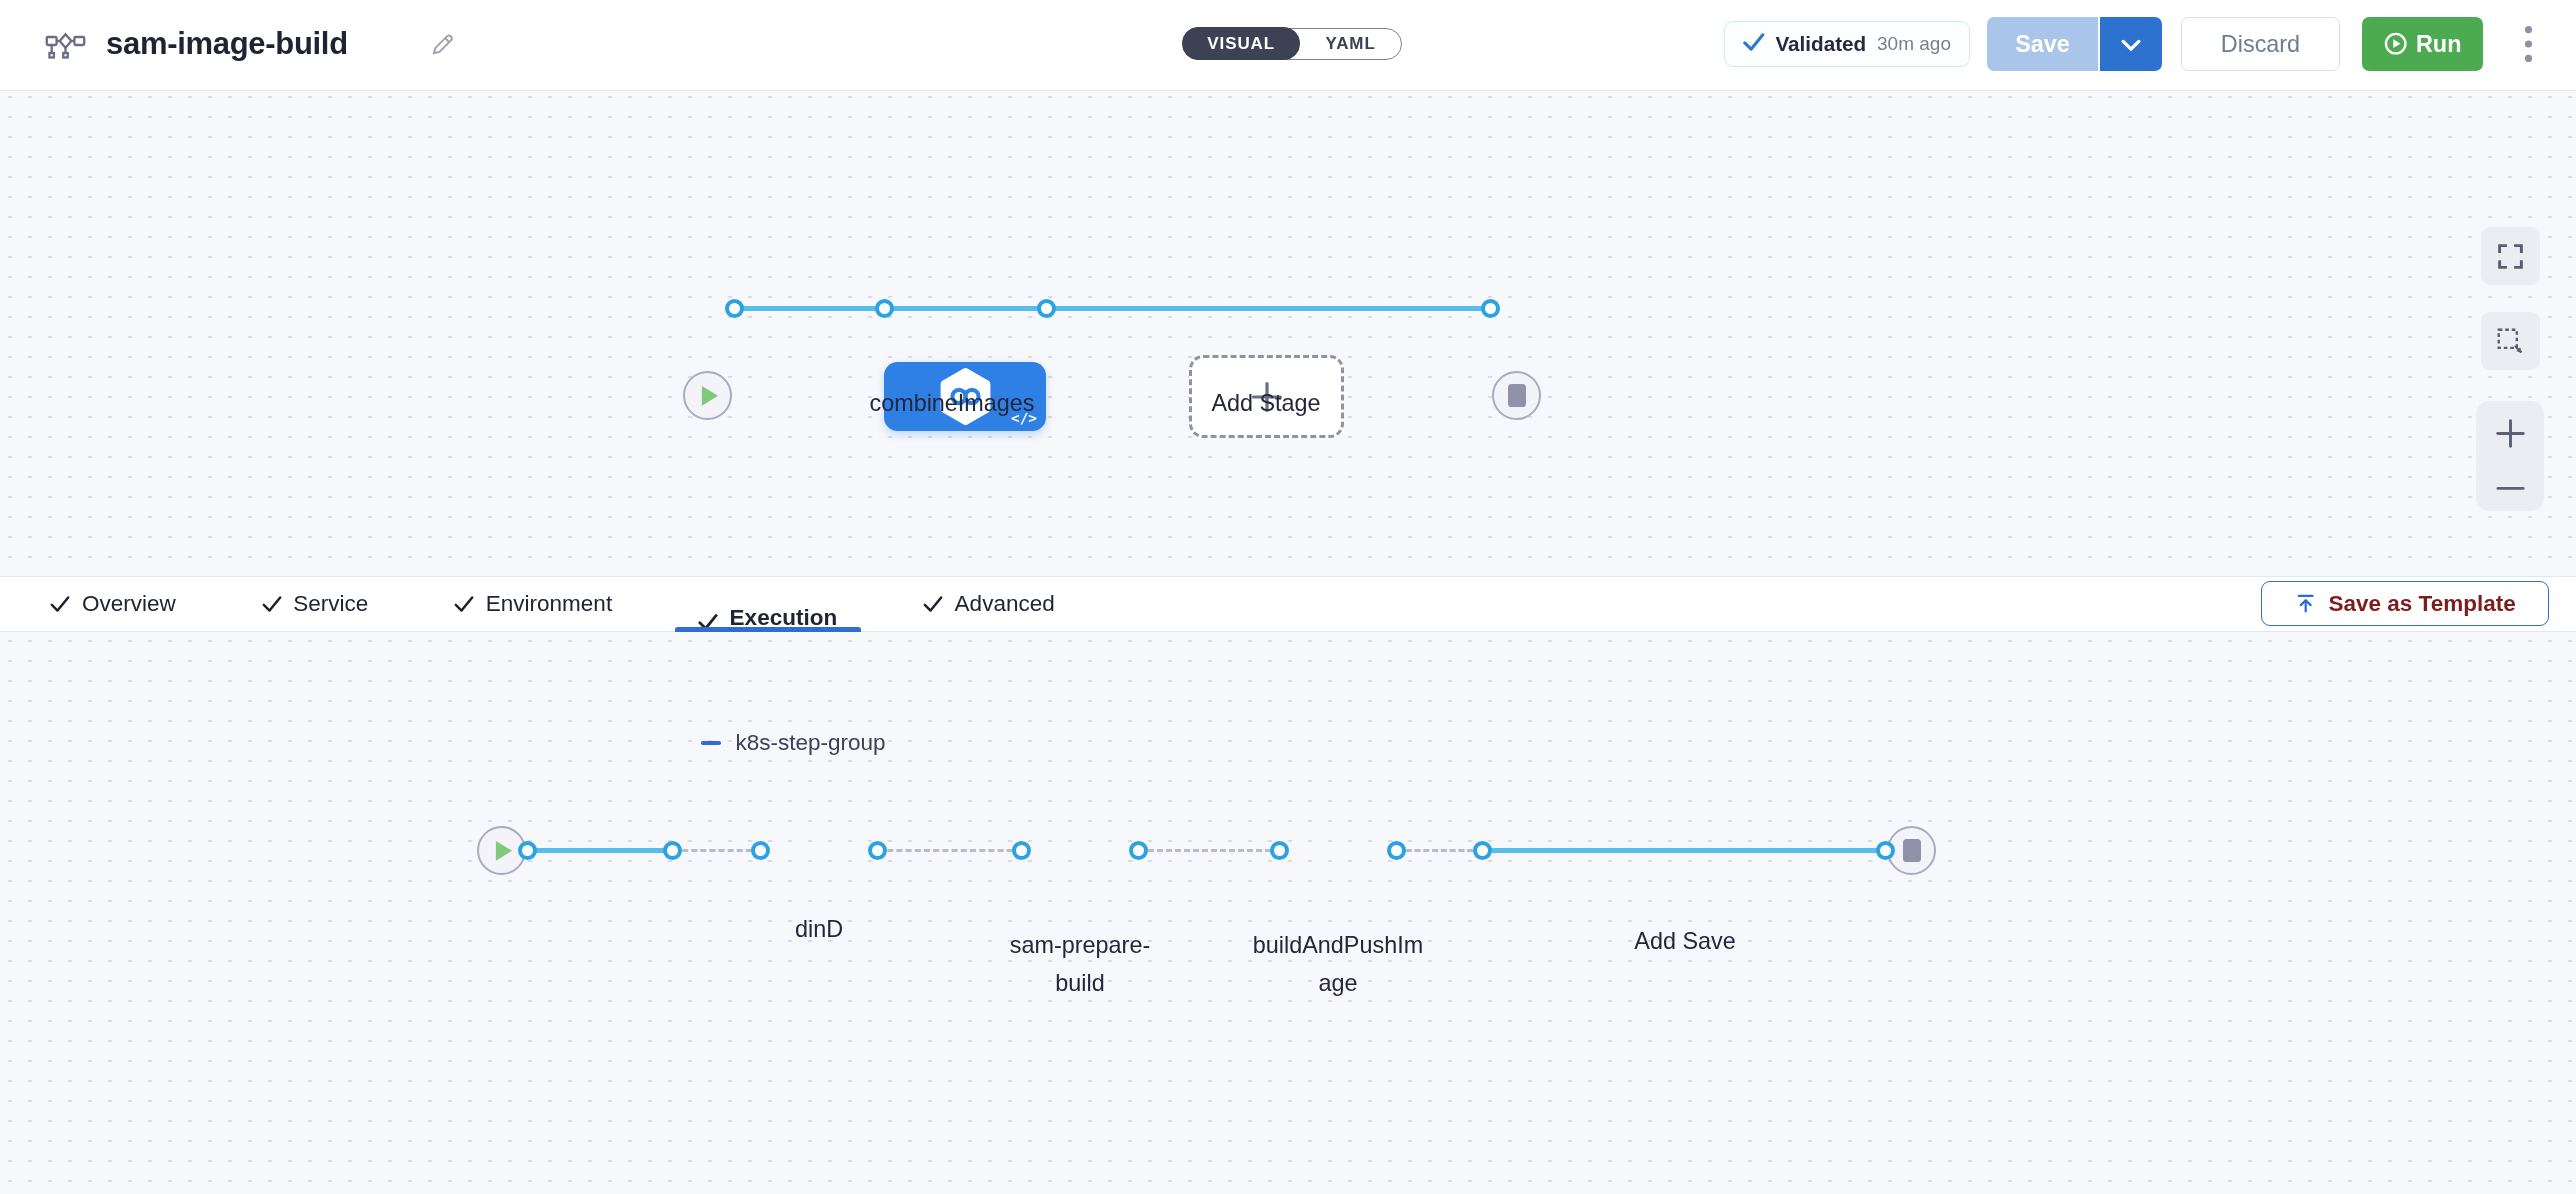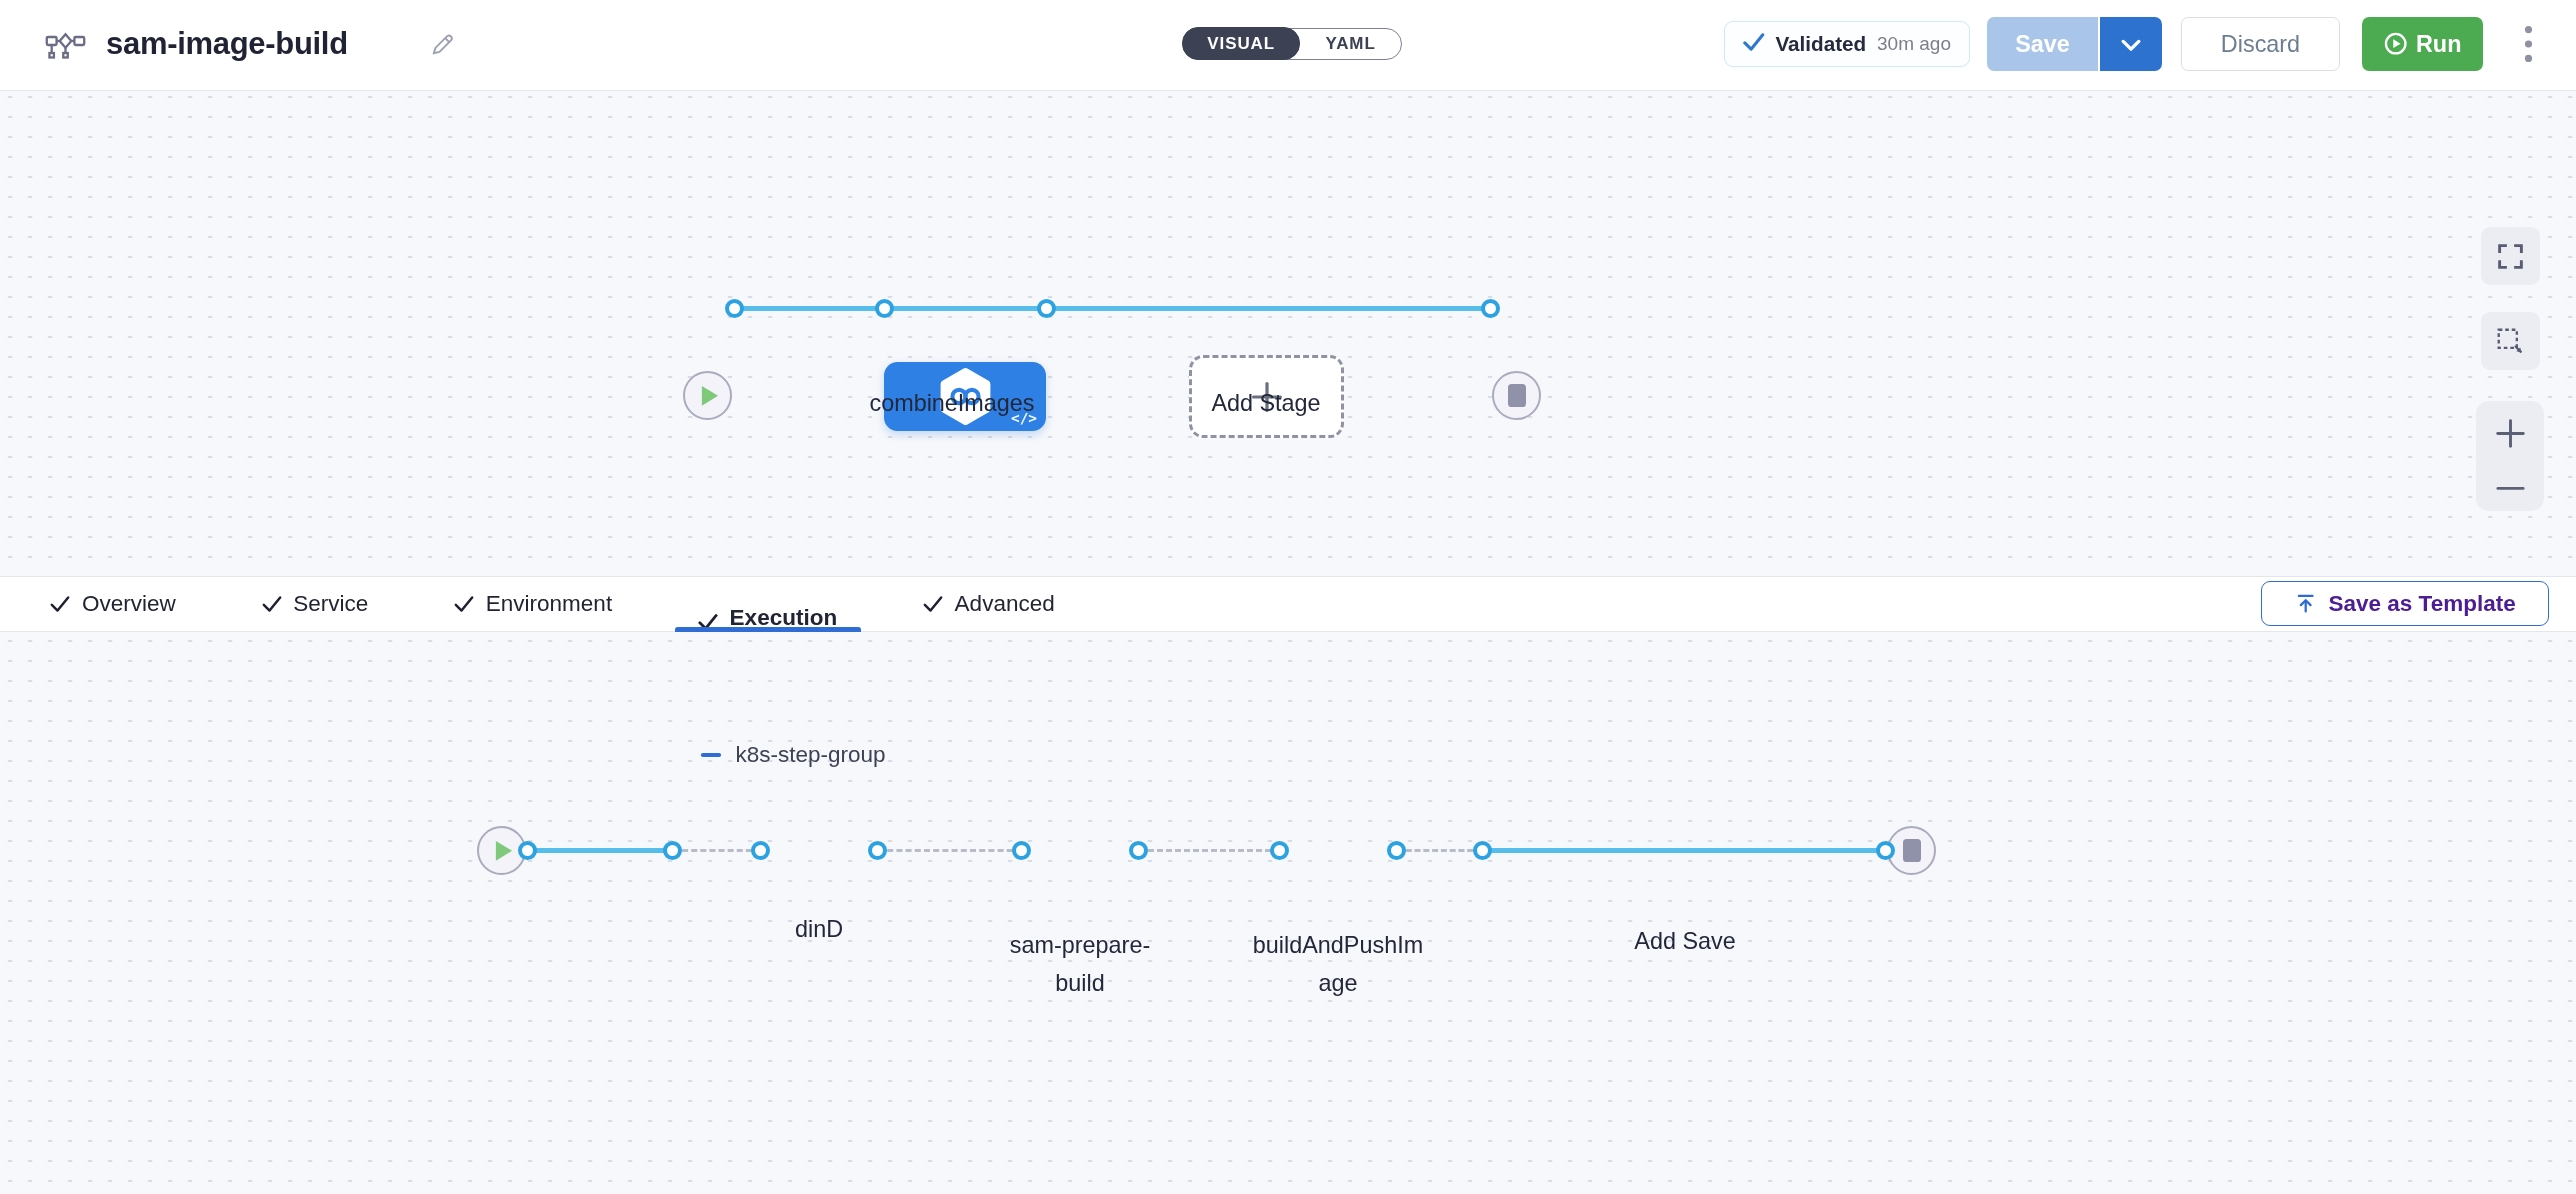--- a/index.html
+++ b/index.html
@@ -75,21 +75,21 @@
   .tabbar { position:absolute; left:0; top:576px; width:2576px; height:56px; background:#fff;
     border-top:0.9px solid #e3e6ec; border-bottom:0.9px solid #e3e6ec; z-index:30;
     display:flex; align-items:stretch; }
   .tabs { display:flex; margin-left:27px; gap:39px; }
   .tab { position:relative; display:flex; align-items:center; gap:11.7px; padding:0 23.4px;
     font-size:22.5px; font-weight:500; color:#212433; cursor:pointer; }
   .tab.active { font-weight:700;align-items:flex-end; }
   .tab.active::after { content:""; position:absolute; left:0; right:0; bottom:-0.9px;
     height:5.4px; background:#2f6cd4; border-radius:2.7px 2.7px 0 0; }
   .save-template { position:absolute; left:2261px; top:581px; width:288px; height:45px;
-    border:1.8px solid #2f6cd4; border-radius:9px; background:#fff; color:#4c1d95;
+    border:1.8px solid #2f6cd4; border-radius:9px; background:#fff; color:#7f1d1d;
     font-size:22.5px; font-weight:600; display:flex; align-items:center; justify-content:center;
     gap:10.8px; cursor:pointer; z-index:31; }
   .group-head { position:absolute; left:701px; top:730px; display:flex; align-items:center;
     gap:14.4px; z-index:5; }
   .group-minus { width:20px; height:4.5px; background:#2f6cd4; border-radius:1.8px; cursor:pointer; }
   .group-title { font-size:22.5px; color:#3c4254; }
 </style>
 </head>
 <body>
 
@@ -273,21 +273,21 @@
         <line x1="5" y1="4" x2="19" y2="4"></line>
           <line x1="12" y1="20" x2="12" y2="9"></line>
           <polyline points="7,13.5 12,8.5 17,13.5"></polyline>
       </svg>
     </span>
     <span>Save as Template</span>
   </div>
 
   <div class="canvas canvas-lower">
 
-    <div class="group-head" style="top:99px;margin-top:12px;">
+    <div class="group-head" style="top:99px;">
       <div class="group-minus"></div>
       <div class="group-title">k8s-step-group</div>
     </div>
 
     <div class="line" style="left:527px; top:217px; width:146px;"></div>
     <div class="dline" style="left:673px; top:218px; width:88px;"></div>
     <div class="dline" style="left:878px; top:218px; width:144px;"></div>
     <div class="dline" style="left:1139px; top:218px; width:141px;"></div>
     <div class="dline" style="left:1397px; top:218px; width:85px;"></div>
     <div class="line" style="left:1482px; top:217px; width:405px;"></div>

